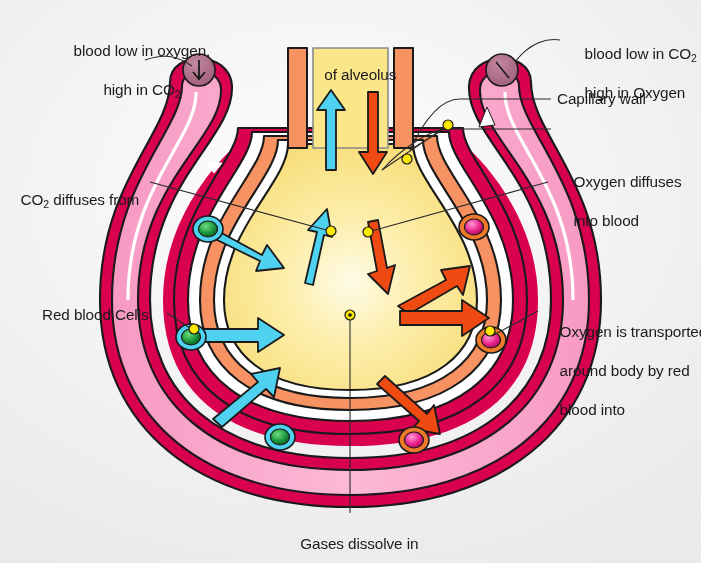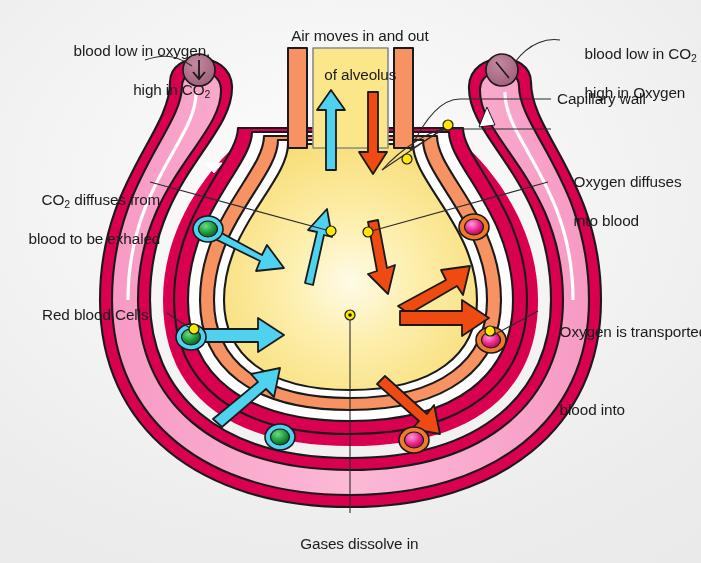--- a/index.html
+++ b/index.html
@@ -18,21 +18,21 @@
   svg#art{position:absolute;left:0;top:0;width:701px;height:563px;}
   .lbl{
     position:absolute;
     font-size:15.3px;
     line-height:1.28;
     color:#1b1b1b;
     white-space:pre;
     letter-spacing:-0.1px;
   }
   .lbl sub{font-size:10.5px;vertical-align:baseline;position:relative;top:3px;}
-  .l-left{text-align:right;}
+  .l-left{text-align:center;}
   .l-right{text-align:left;}
   .l-center{text-align:center;}
 </style>
 </head>
 <body>
 
 <div id="stage">
 
   <svg id="art" viewBox="0 0 701 563">
     <defs>
@@ -226,47 +226,46 @@
       <circle cx="350" cy="315" r="1.8" fill="#1a1a1a" stroke="none"></circle>
     </g>
   </svg>
 
   <div class="lbl l-left" style="left:57px;top:21px;">
     <span>blood low in oxygen,</span><br>
     <span>high in CO</span><sub>2</sub>
   </div>
 
   <div class="lbl l-center" style="left:272px;top:6px;width:160px;">
-    <span>Air moves in and out</span><br>
+    <br>
     <span>of alveolus</span>
   </div>
 
   <div class="lbl l-right" style="left:568px;top:24px;">
     <span>blood low in CO</span><sub>2</sub><br>
     <span>high in Oxygen</span>
   </div>
 
   <div class="lbl l-right" style="left:557px;top:89px;">Capillary wall</div>
 
 
-  <div class="lbl l-left" style="left:12px;top:170px;">
+  <div class="lbl l-left" style="left:4px;top:170px;">
     <span>CO</span><sub>2</sub><span> diffuses from</span><br>
-    <span>blood to be exhaled</span>
   </div>
 
   <div class="lbl l-right" style="left:557px;top:152px;">
     <span>Oxygen diffuses</span><br>
     <span>into blood</span>
   </div>
 
   <div class="lbl l-left" style="left:42px;top:305px;">Red blood Cells</div>
 
   <div class="lbl l-right" style="left:543px;top:302px;">
     <span>Oxygen is transported</span><br>
-    <br>
+    <span>around body by red</span><br>
     <span>blood into</span>
   </div>
 
   <div class="lbl l-center" style="left:264px;top:514px;width:174px;">
     <span>Gases dissolve in</span><br>
     
   </div>
 
 </div>
 

